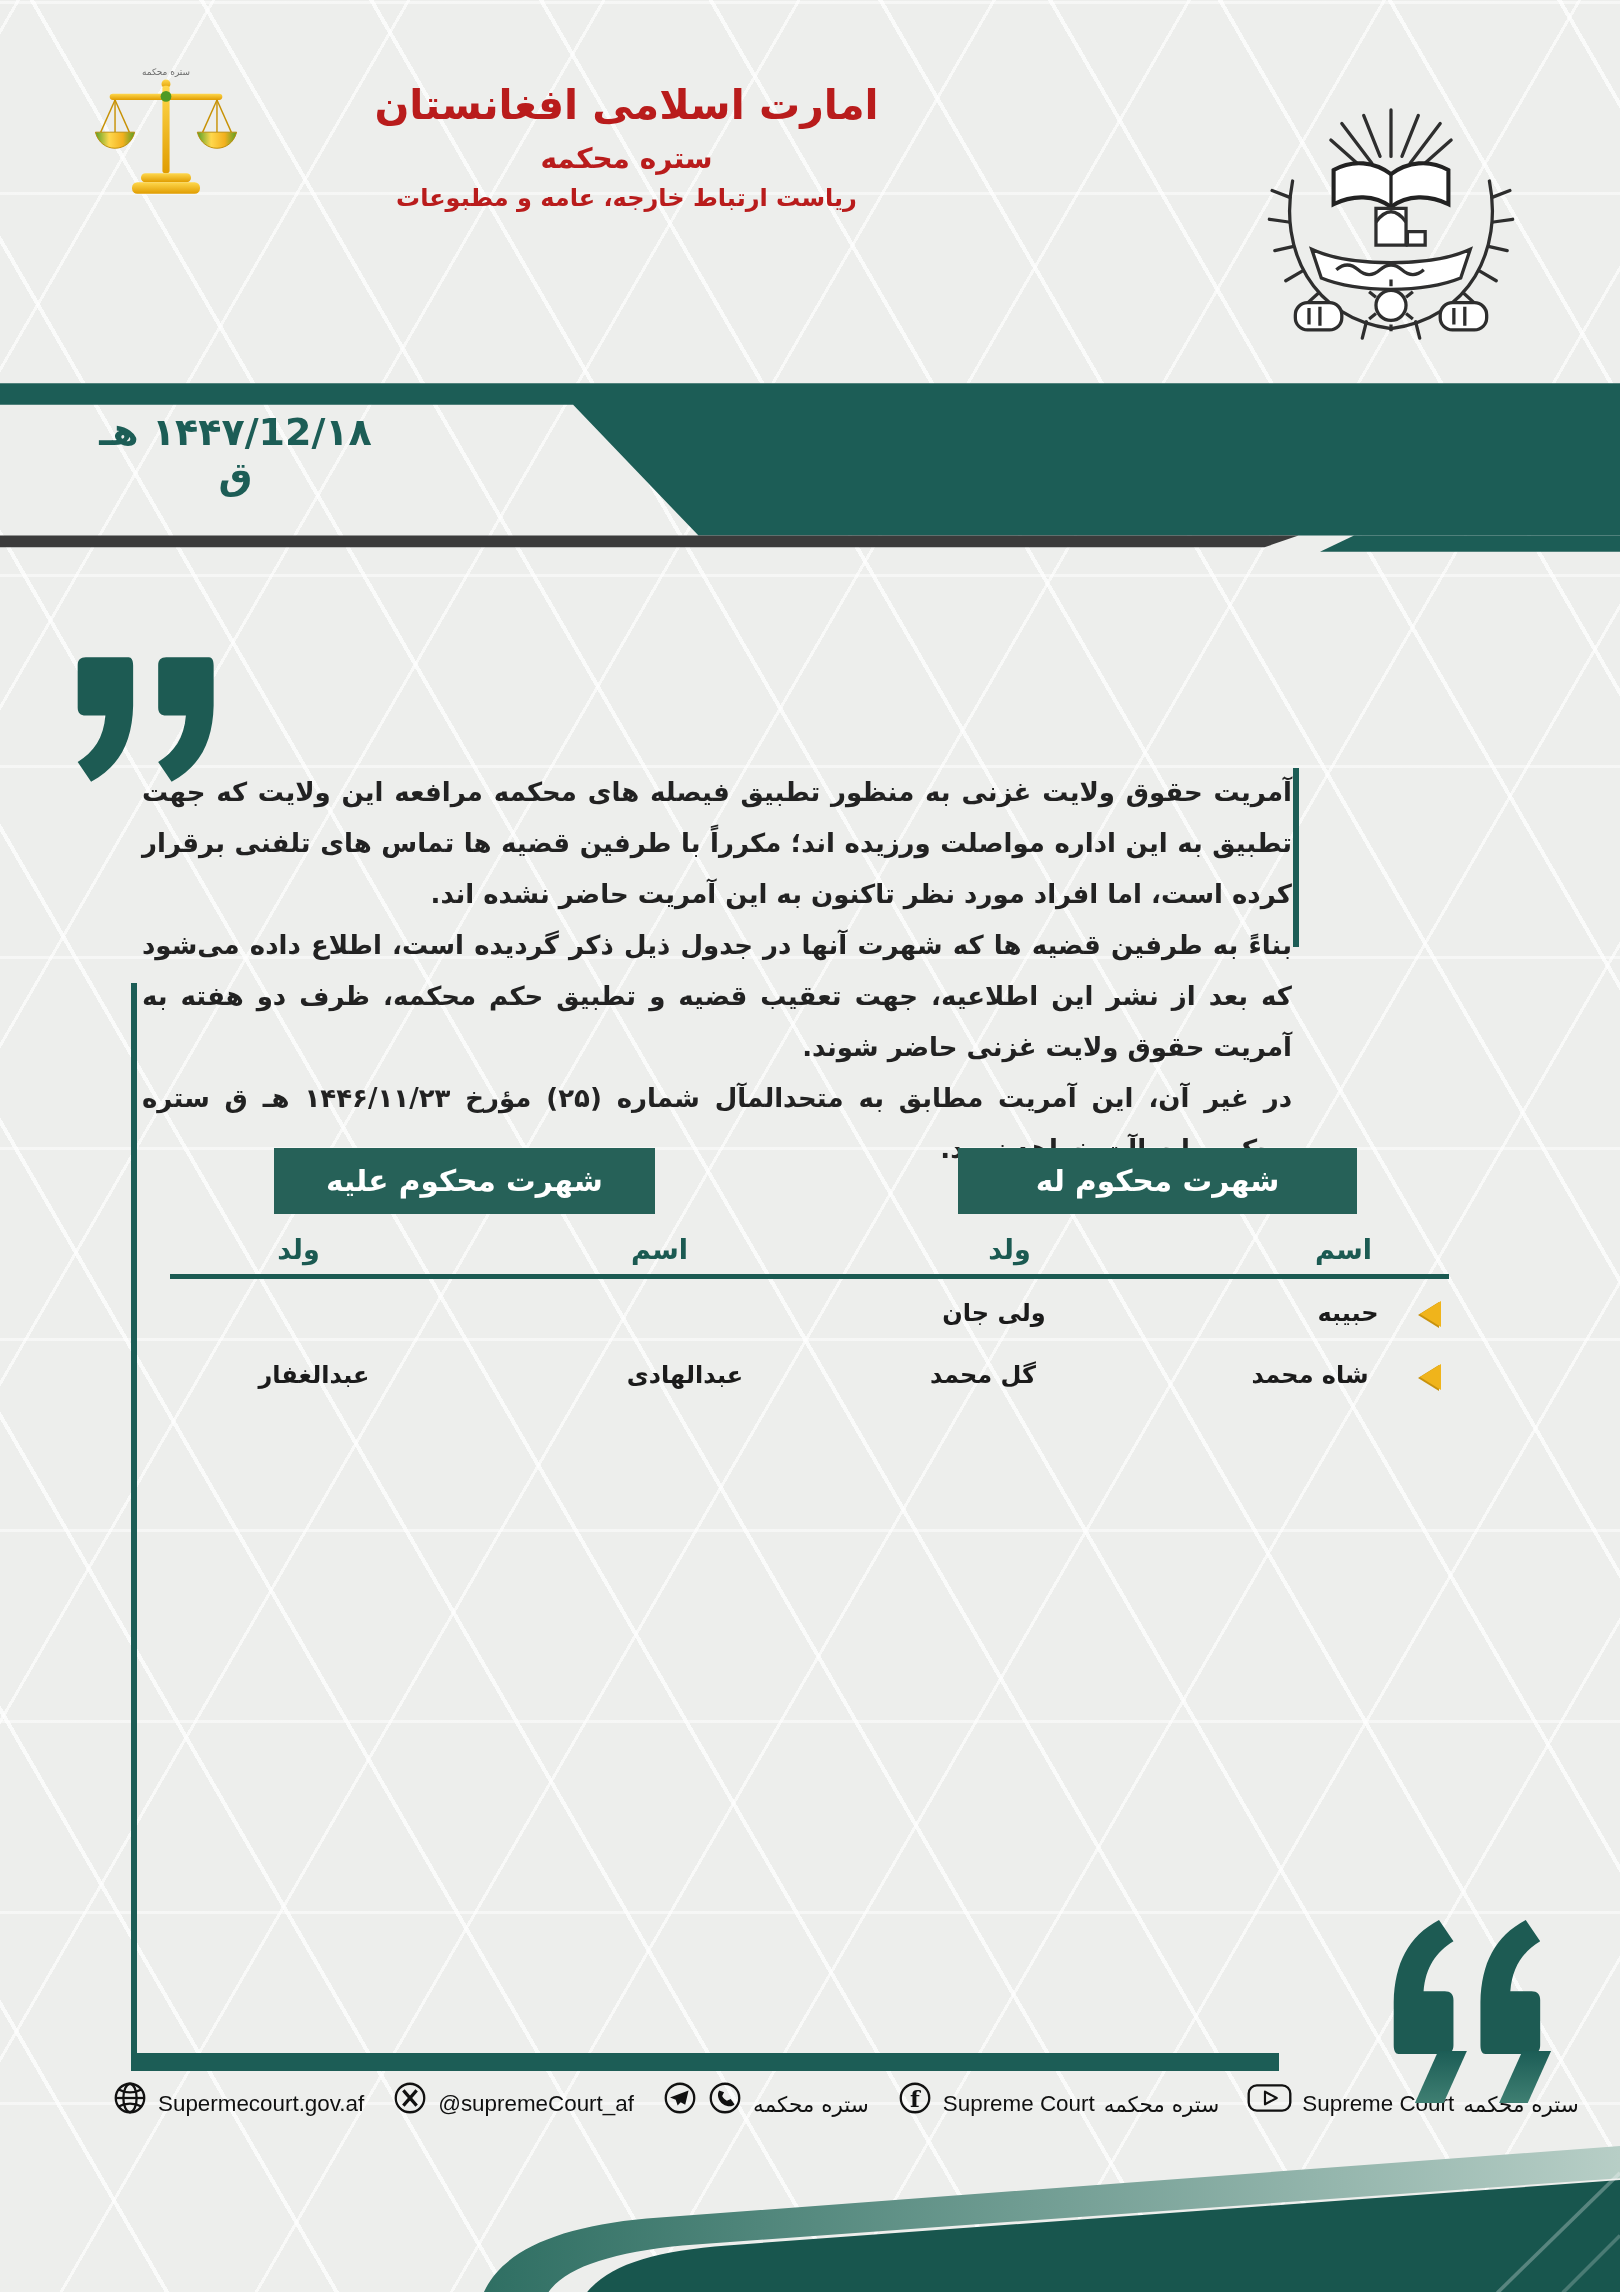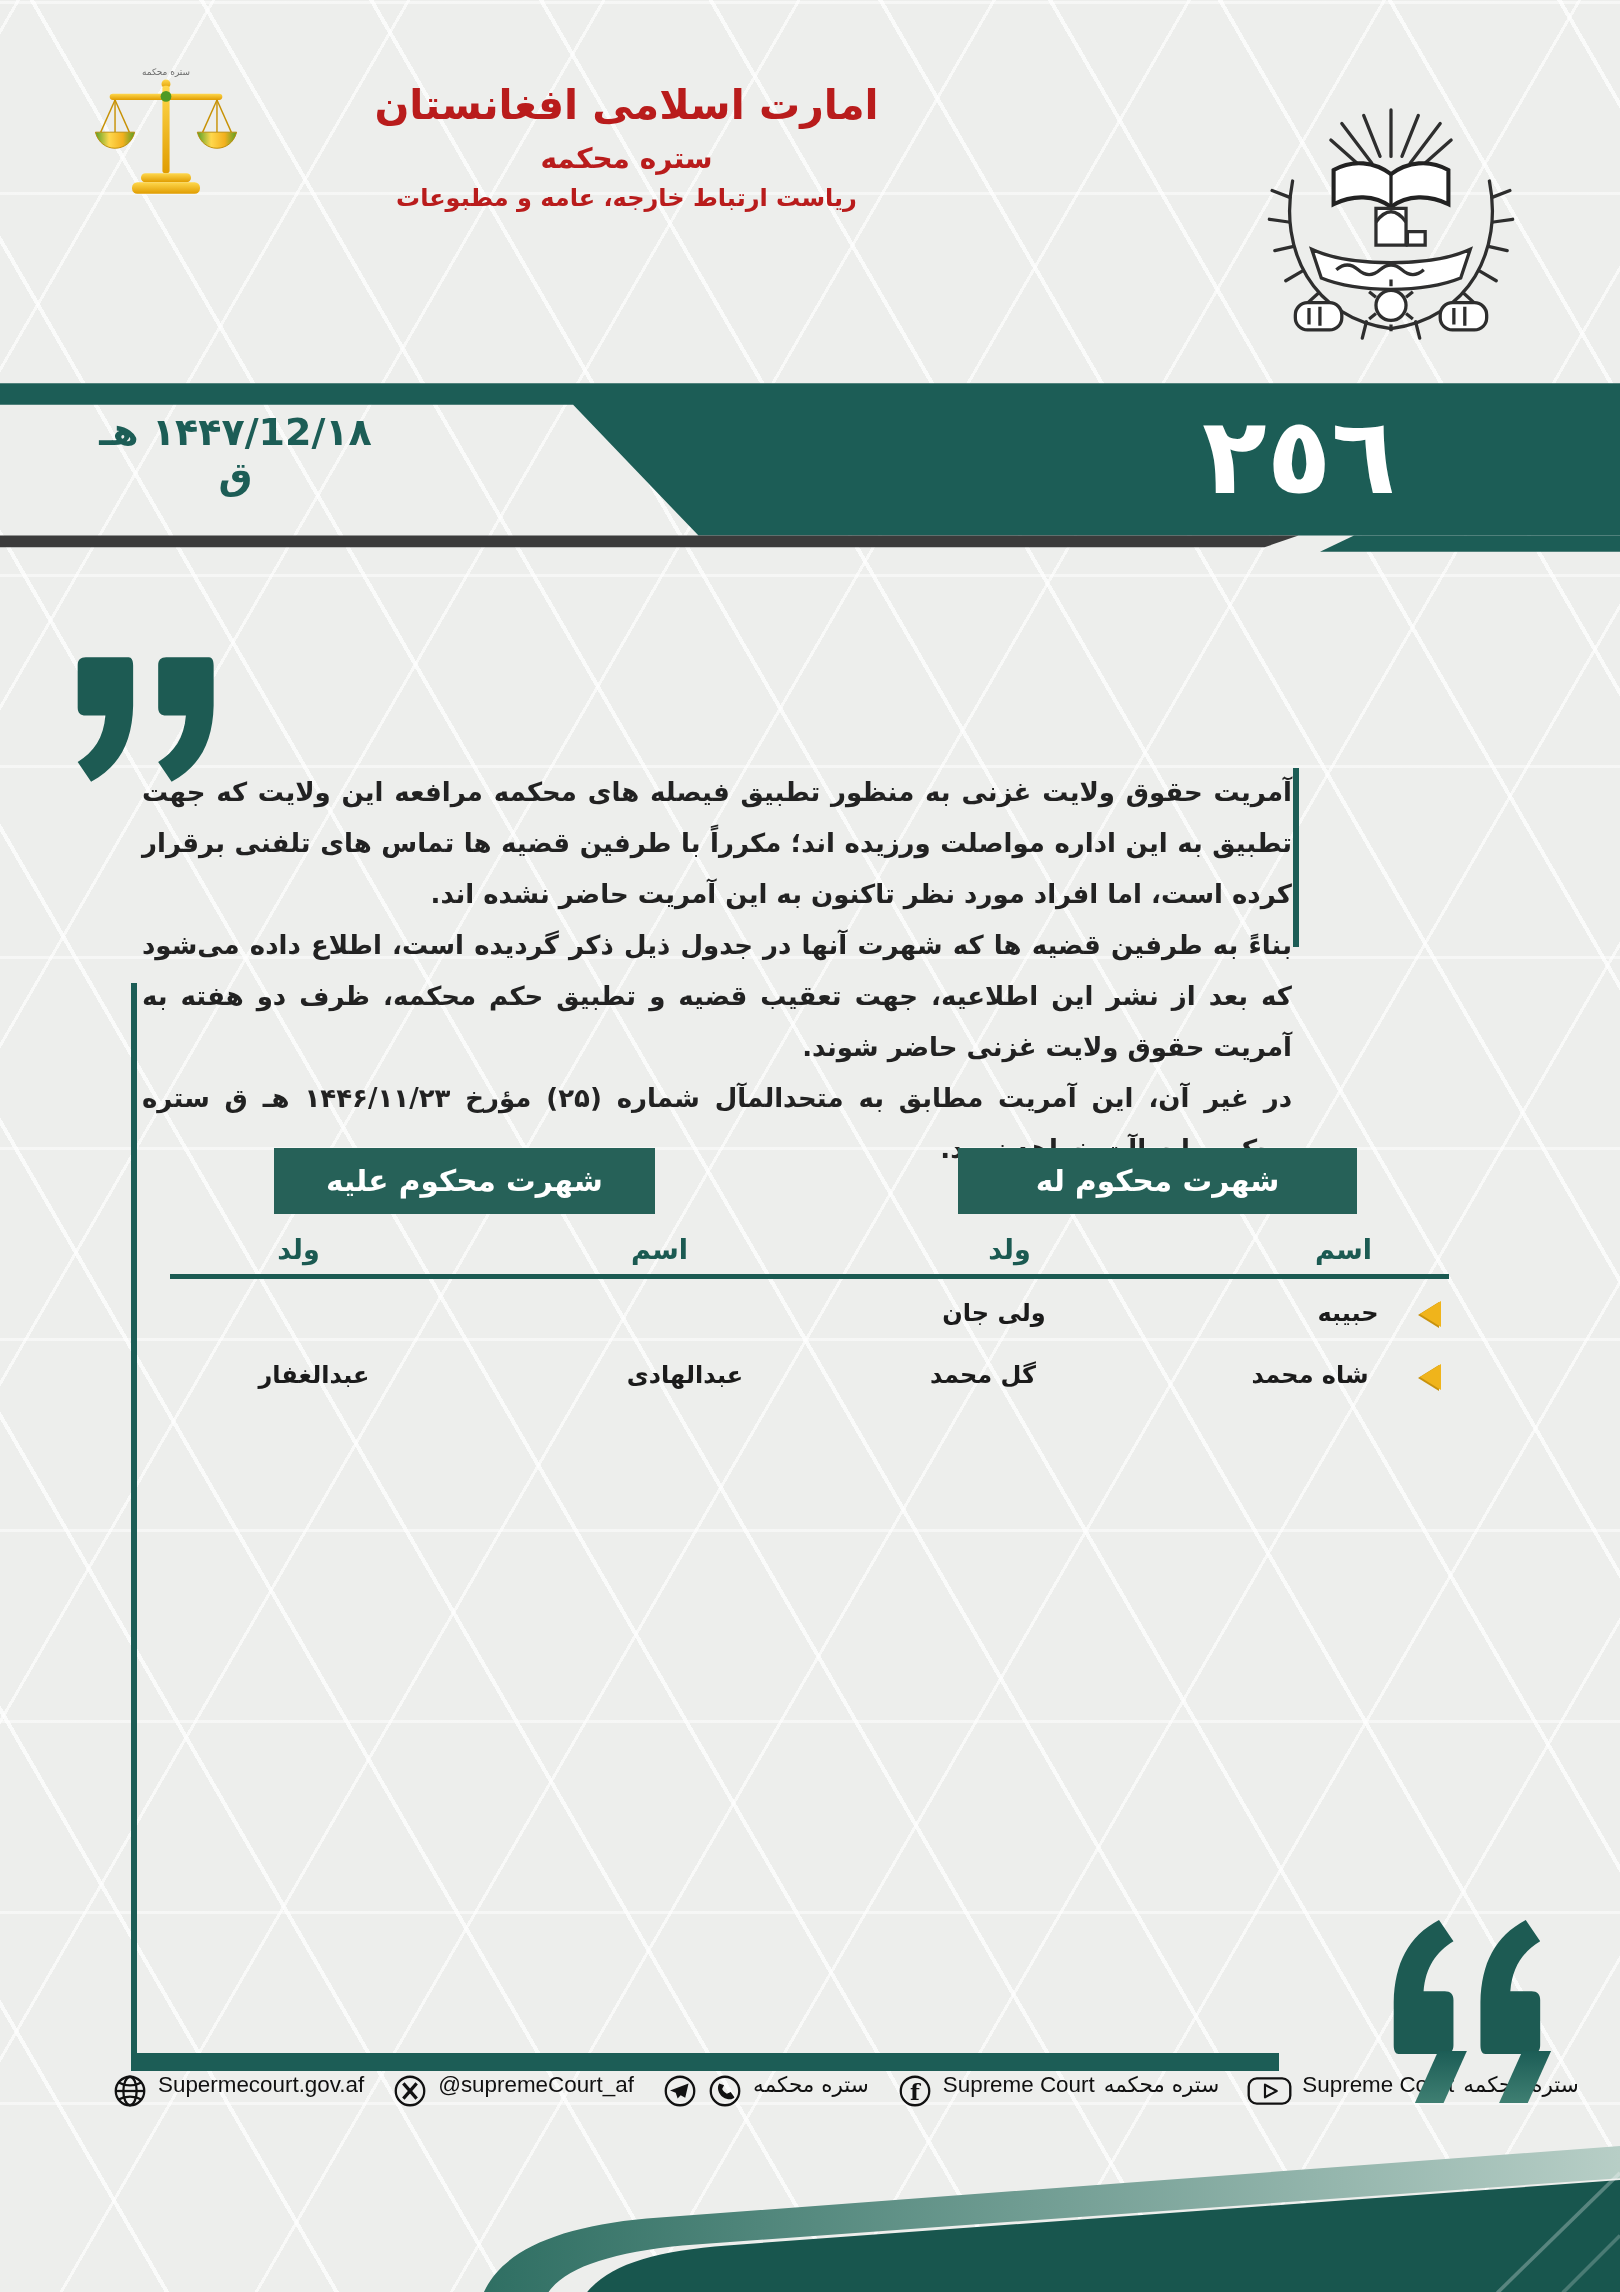--- a/index.html
+++ b/index.html
@@ -54,21 +54,21 @@
   .col-head { top:1234px; width:143px; text-align:center; color:#1B5A52;
               font-size:27px; font-weight:bold; direction:rtl; }
   .table-rule { left:170px; top:1274px; width:1279px; height:4.5px; background:#1B5A52; }
   .cell { top:0; width:170px; text-align:center; font-size:24px; font-weight:bold;
           color:#1b1b1b; direction:rtl; }
   .marker { width:0; height:0; border-top:13.4px solid transparent; border-bottom:13.4px solid transparent;
             border-right:21.5px solid #F0B41B; filter:drop-shadow(-1.8px 1.8px 0 #c8920d); }
 
   
   .footer-bar { left:131px; top:2053px; width:1148px; height:18px; background:#1C5D56; }
-  .footer-row { left:111px; top:2072px; height:45px; display:flex; align-items:flex-start; direction:ltr; }
+  .footer-row { left:111px; top:2072px; height:45px; display:flex; align-items:flex-end; direction:ltr; }
   .footer-row .icon { width:38px; height:38px; flex:0 0 auto; }
   .f-lat { font-family:"Liberation Sans", sans-serif; font-size:22.4px; color:#101010; margin-left:9px; white-space:nowrap; }
   .f-fa  { font-size:21.5px; color:#101010; margin-left:9px; white-space:nowrap; direction:rtl; }
   .gap-lg { margin-left:27px; }
   .gap-sm { margin-left:7.2px; }
   .bottom-deco { left:0; top:2042px; width:1620px; height:251px; }
 </style>
 </head>
 <body>
 
@@ -135,21 +135,20 @@
       <path d="M40,153 v12 M48,152 v14 M146,153 v12 M154,152 v14" fill="none"></path>
     </g>
   </svg>
 
   <svg class="abs banner-svg" viewBox="0 0 1809 205">
     <path d="M0,8 H1809 V178 H780 L640,32 H0 Z" fill="#1C5D56"></path>
     <path d="M0,178 H1450 L1412,191 H0 Z" fill="#3b3b3b"></path>
     <path d="M1809,178 V196 L1474,196 L1512,178 Z" fill="#1C5D56"></path>
   </svg>
   <div class="abs banner-date">۱۴۴۷/12/۱۸ هـ ق</div>
-  <div class="abs banner-number">٢٥٦</div>
 
 
   <svg class="abs quote-open" viewBox="0 0 165 180">
     <g fill="#1D5B53">
       <path d="M62,6 H14 C8,6 5,9 5,15 V62 C5,68 8,71 14,71 H36 C34,96 23,112 5,123 L20,145 C52,128 66,100 67,60 V15 C67,9 65,6 62,6 Z"></path>
       <path d="M152,6 H104 C98,6 95,9 95,15 V62 C95,68 98,71 104,71 H126 C124,96 113,112 95,123 L110,145 C142,128 156,100 157,60 V15 C157,9 155,6 152,6 Z"></path>
     </g>
   </svg>
   <svg class="abs quote-close" viewBox="0 0 165 180">
     <g fill="#1D5B53">

